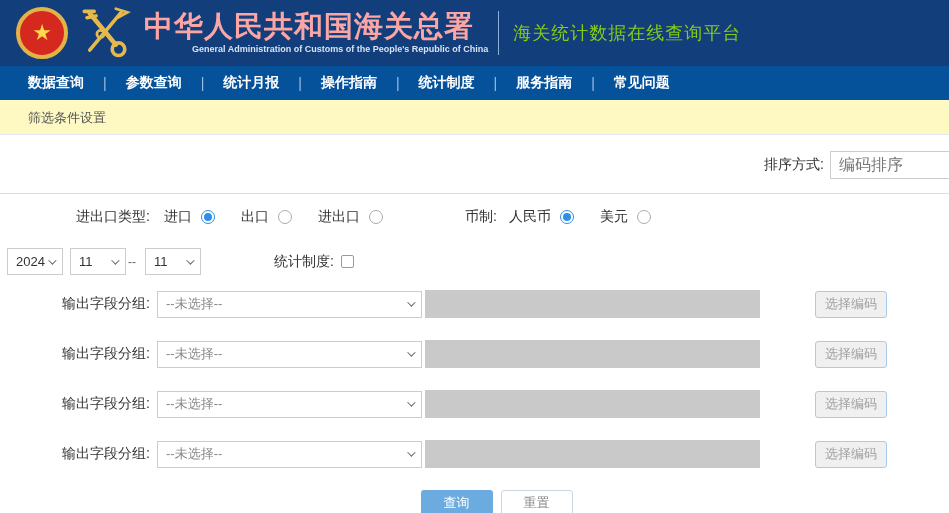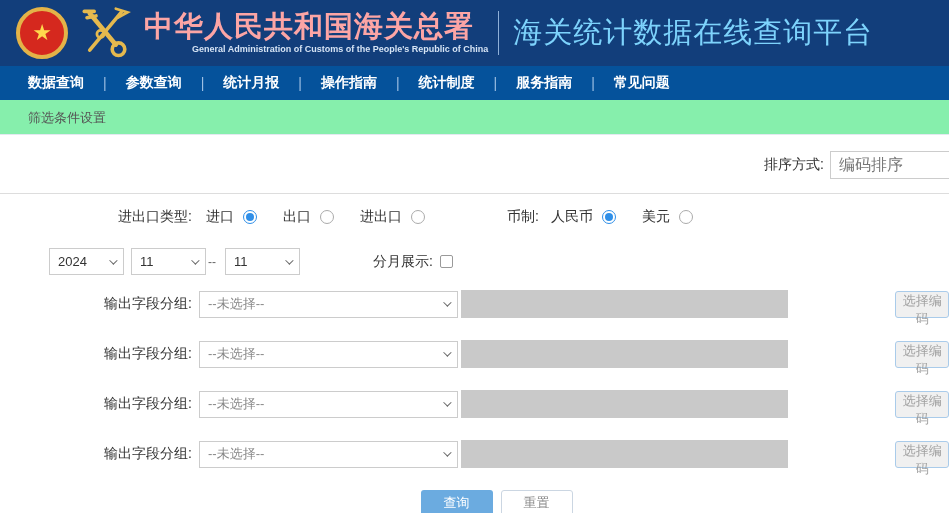--- a/index.html
+++ b/index.html
@@ -30,49 +30,49 @@
     color:#FFD84D;font-size:22px;line-height:1;
   }
   .customs-emblem{margin-left:8px;}
   .org-text{margin-left:10px;line-height:1.1;}
   .org-title{
     color:#fca5a5;font-size:29px;font-weight:bold;letter-spacing:1px;
     font-family:"Liberation Serif","DejaVu Serif",serif;
   }
   .org-sub{color:#D6E4F5;font-size:9px;margin-top:2px;font-weight:bold;margin-left:48px;}
   .header-vdiv{width:1px;height:44px;background:#8FB0D8;margin:0 14px 0 10px;}
-  .platform-title{color:#7dd3fc;font-size:29px;letter-spacing:1px;}
+  .platform-title{color:#84cc16;font-size:18px;letter-spacing:1px;}
   
   .nav{
     height:34px;background:var(--nav-bg);
     display:flex;align-items:center;padding-left:28px;
     font-size:14px;font-weight:bold;color:#fff;
   }
   .nav-item{cursor:pointer;white-space:nowrap;}
   .nav-sep{color:#9DBFE3;margin:0 19px;font-weight:normal;}
   
   .breadcrumb{
-    height:35px;line-height:35px;background:#86efac;
+    height:35px;line-height:35px;background:#fef9c3;
     border-bottom:1px solid #E3E9F0;
     padding-left:28px;font-size:13px;color:#555;
   }
   
   .sort-row{
     margin-top:16px;height:28px;
     display:flex;justify-content:flex-end;align-items:center;
     font-size:14px;
   }
   .sort-row .lbl{margin-right:6px;color:#333;}
   .sort-select{
     width:119px;height:28px;border:1px solid #CCC;border-right:none;
     background:#fff;display:flex;align-items:center;
     padding-left:8px;font-size:16px;color:#777;
   }
   .divider{border:none;border-top:1px solid #DDD;margin-top:14px;}
-  .form-row{display:flex;align-items:center;font-size:14px;padding-left:42px;}
+  .form-row{display:flex;align-items:center;font-size:14px;}
   .flabel{width:150px;text-align:right;color:#333;flex:0 0 150px;}
   .trade-row{margin-top:14px;}
   .trade-row .opts{display:flex;align-items:center;margin-left:14px;}
   .opt{display:flex;align-items:center;margin-right:26px;cursor:pointer;}
   .opt .opt-label{margin-right:9px;}
   .radio{
     width:14px;height:14px;border-radius:50%;
     border:1px solid #ABABAB;background:#fff;position:relative;flex:0 0 14px;
   }
   .radio.checked{border-color:var(--accent-blue);}
@@ -81,42 +81,42 @@
     border-radius:50%;background:var(--accent-blue);
   }
   .currency-label{margin-left:56px;color:#333;}
   .currency-opts{display:flex;align-items:center;margin-left:12px;}
   .time-row{margin-top:22px;}
   .sel{
     height:27px;border:1px solid #CCC;background:#fff;
     display:flex;align-items:center;justify-content:space-between;
     padding:0 8px;font-size:13px;color:#333;cursor:pointer;
   }
-  .sel-sm{width:75px;margin-left:7px;}
+  .sel-sm{width:56px;margin-left:7px;}
   .chev{
     width:6px;height:6px;border-right:1px solid #666;border-bottom:1px solid #666;
     transform:rotate(45deg) translateY(-2px);flex:0 0 6px;
   }
   .range-sep{margin:0 2px;color:#666;font-size:12px;}
   .monthly-label{margin-left:73px;color:#333;}
   .checkbox{
     width:13px;height:13px;border:1px solid #9A9A9A;border-radius:2px;
     background:#fff;margin-left:7px;cursor:pointer;
   }
   .group-row{margin-top:0;margin-bottom:22px;}
   .group-row:first-of-type{margin-top:0;}
   .groups{margin-top:15px;}
   .sel-group{width:265px;margin-left:7px;}
   .sel-group .sel-text{color:#888;}
   .disabled-input{
     width:335px;height:28px;background:var(--disabled-field-bg);
     margin-left:3px;border:none;
   }
   .choose-btn{
-    margin-left:107px;width:55px;height:27px;
+    margin-left:55px;width:72px;height:27px;
     background:#F0F0F0;border:1px solid var(--choose-btn-border);
     border-radius:3px;color:#A0A0A0;font-size:13px;cursor:pointer;
     font-family:inherit;
   }
   .actions{
     display:flex;justify-content:center;margin-top:16px;padding-left:44px;
   }
   .btn{
     width:72px;height:26px;border-radius:3px;font-size:13px;cursor:pointer;
     display:flex;align-items:center;justify-content:center;font-family:inherit;
@@ -217,21 +217,21 @@
     </div>
     <div class="sel sel-sm">
       <span>11</span>
       <span class="chev"></span>
     </div>
     <span class="range-sep">--</span>
     <div class="sel sel-sm">
       <span>11</span>
       <span class="chev"></span>
     </div>
-    <span class="monthly-label">分月展示:</span>
+    <span class="monthly-label">统计制度:</span>
     <span class="checkbox"></span>
   </div>
 
   <div class="groups">
 
     <div class="form-row group-row">
       <span class="flabel">输出字段分组:</span>
       <div class="sel sel-group">
         <span class="sel-text">--未选择--</span>
         <span class="chev"></span>

